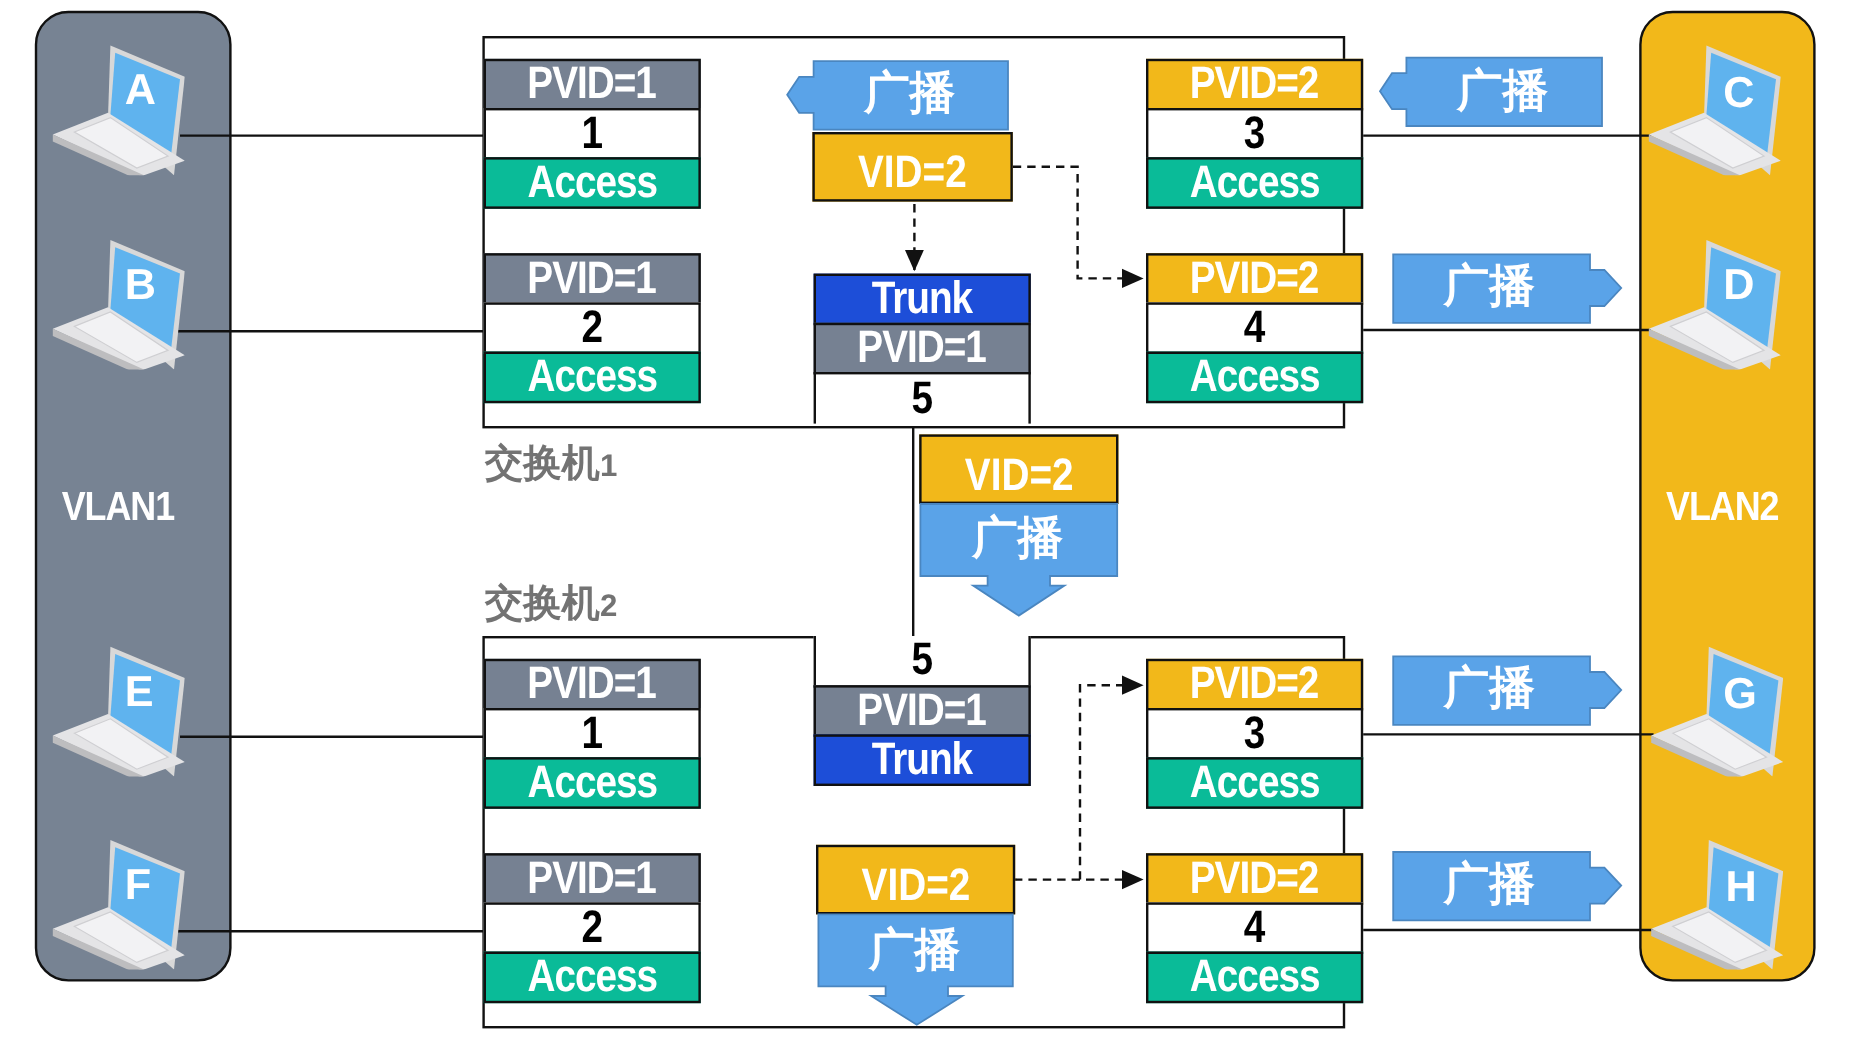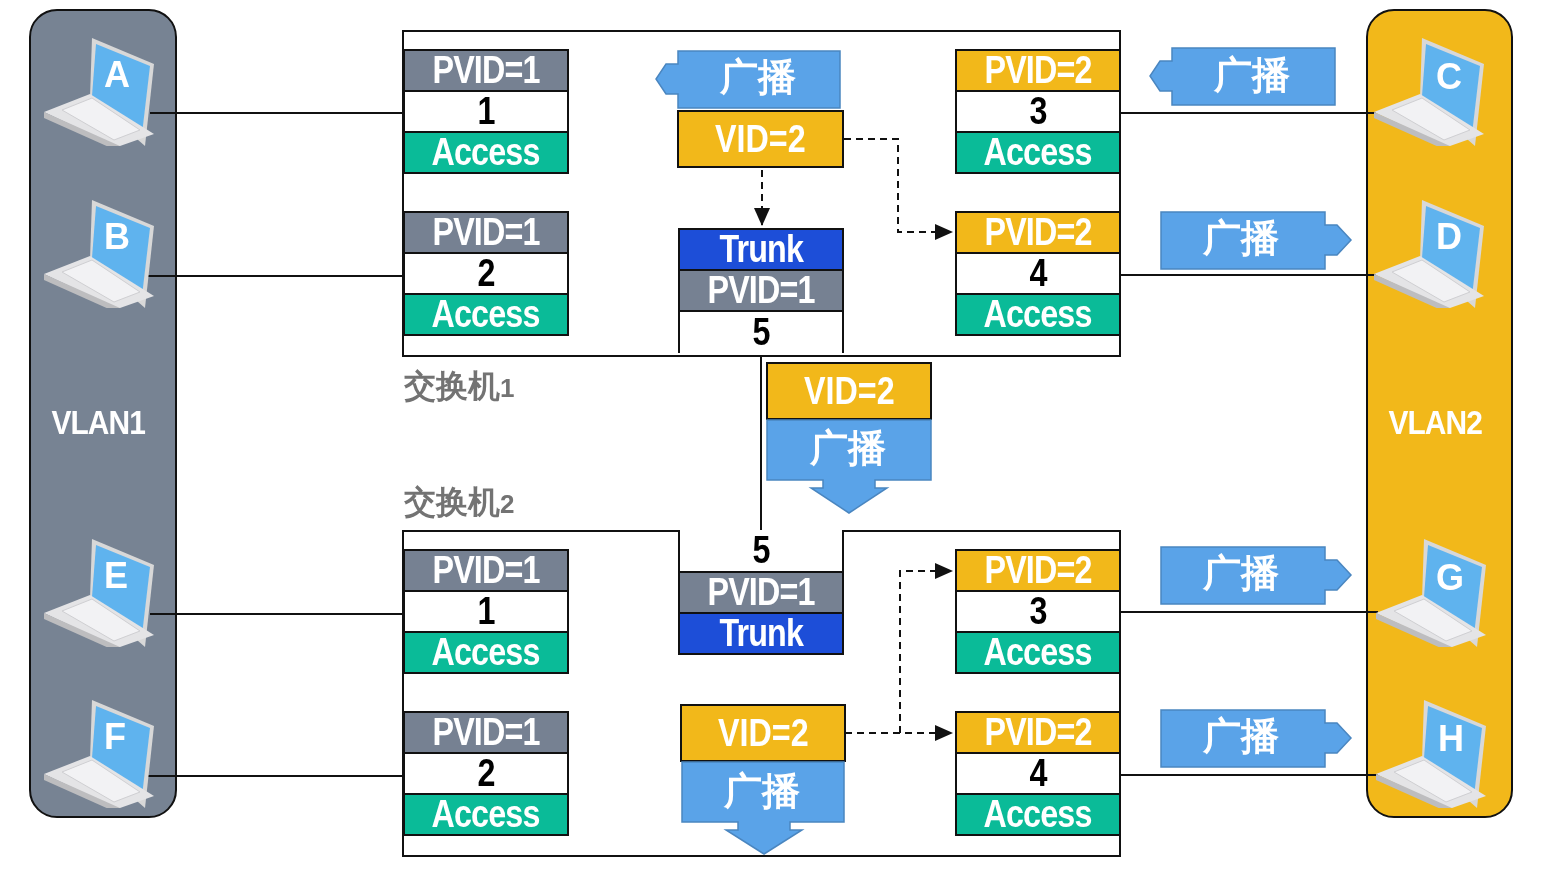--- a/index.html
+++ b/index.html
@@ -1,35 +1,35 @@
 <!DOCTYPE html>
 <html><head>
 <meta charset="utf-8">
 <style>
   html,body{margin:0;padding:0;background:#fff;}
   body{width:1552px;height:880px;position:relative;overflow:hidden;font-family:"Liberation Sans","DejaVu Sans",sans-serif;}
   .vlan{position:absolute;border:2px solid #111;border-radius:28px;box-sizing:border-box;}
-  .vlan1{left:29px;top:9px;width:148px;height:809px;background:#778393;}
+  .vlan1{left:29px;top:9px;width:164px;height:809px;background:#778393;}
   .vlan2{left:1366px;top:9px;width:147px;height:809px;background:#f2b81a;}
   .vlan-label{position:absolute;color:#fff;font-weight:bold;font-size:34px;letter-spacing:-1px;transform:scaleX(0.88);}
   .switch{position:absolute;border:2px solid #111;box-sizing:border-box;background:#fff;}
-  .port{position:absolute;width:166px;box-sizing:border-box;}
+  .port{position:absolute;width:181px;box-sizing:border-box;}
   .cell{box-sizing:border-box;border:2px solid #111;height:43px;margin-top:-2px;display:flex;align-items:center;justify-content:center;font-weight:bold;font-size:38px;color:#fff;letter-spacing:-1px;}
   .cell:first-child{margin-top:0;}
   .cell span{display:inline-block;transform:scaleX(0.85);}
   .gray{background:#768192;}
   .yellow{background:#f2b81a;}
   .green{background:#0abb98;}
   .red{background:#1d4ed8;}
   .white{background:#fff;color:#000;}
   .switch-label{position:absolute;font-weight:bold;font-size:32px;color:#737373;}
   .switch-label .num{font-size:26px;}
   .bcast{position:absolute;}
   .bcast-text{position:absolute;color:#fff;font-weight:bold;font-size:38px;}
-  .vidbox{position:absolute;box-sizing:border-box;border:2px solid #111;background:#f2b81a;color:#fff;font-weight:bold;font-size:38px;display:flex;align-items:center;justify-content:center;}
+  .vidbox{position:absolute;box-sizing:border-box;border:2px solid #111;background:#f2b81a;color:#fff;font-weight:bold;font-size:38px;display:flex;align-items:flex-end;justify-content:center;}
   .vidbox span{display:inline-block;transform:scaleX(0.85);}
   .laptop{position:absolute;width:112px;height:112px;}
   .laptop-letter{position:absolute;color:#fff;font-weight:bold;font-size:36px;}
   svg.lines{position:absolute;left:0;top:0;}
 </style>
 </head>
 <body>
 
 <div class="vlan vlan1">
   <div class="vlan-label" style="left:14px;top:392px;">VLAN1</div>

